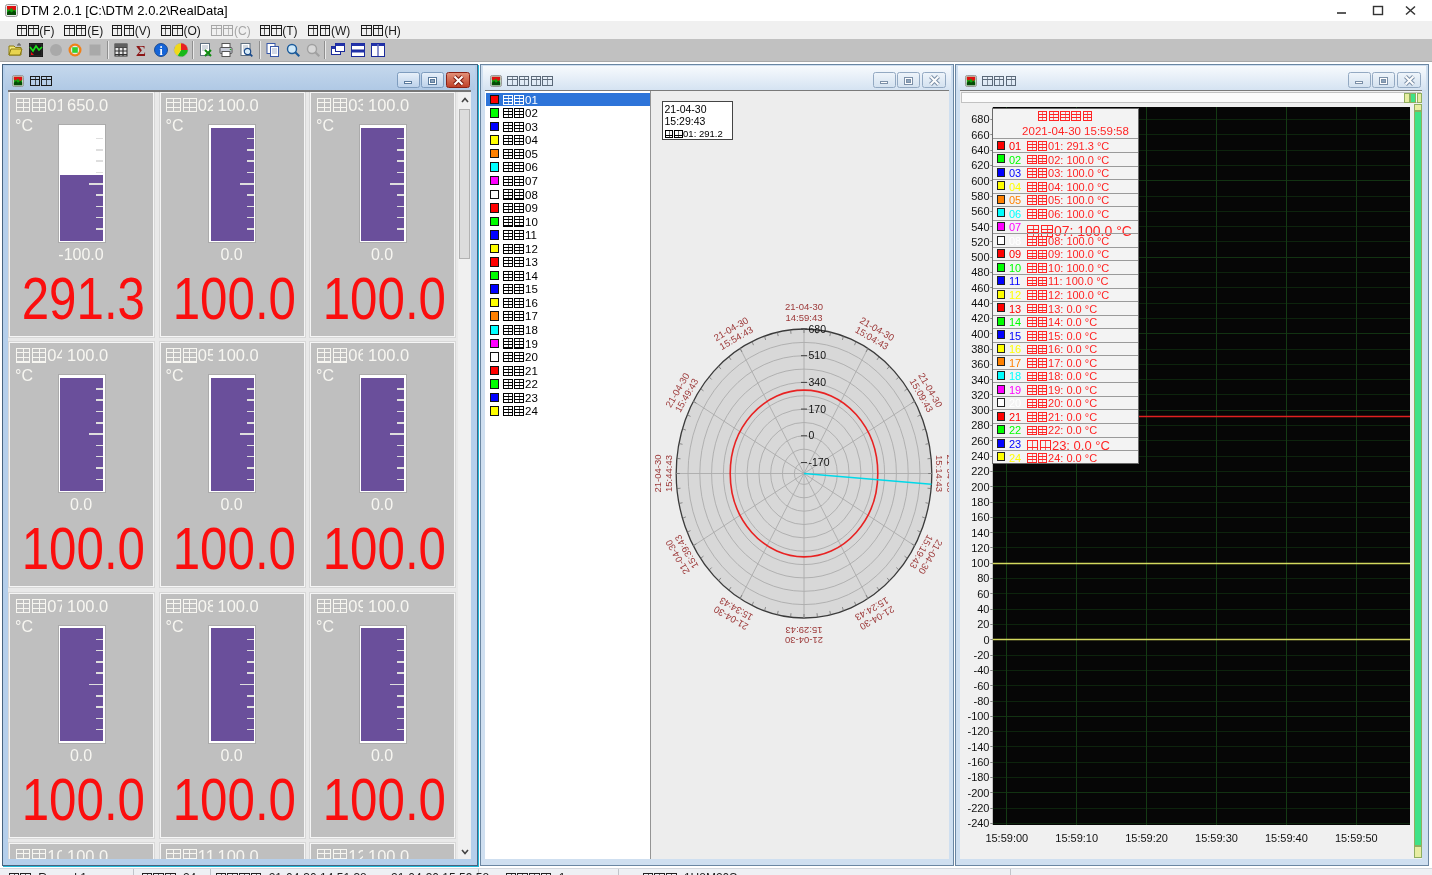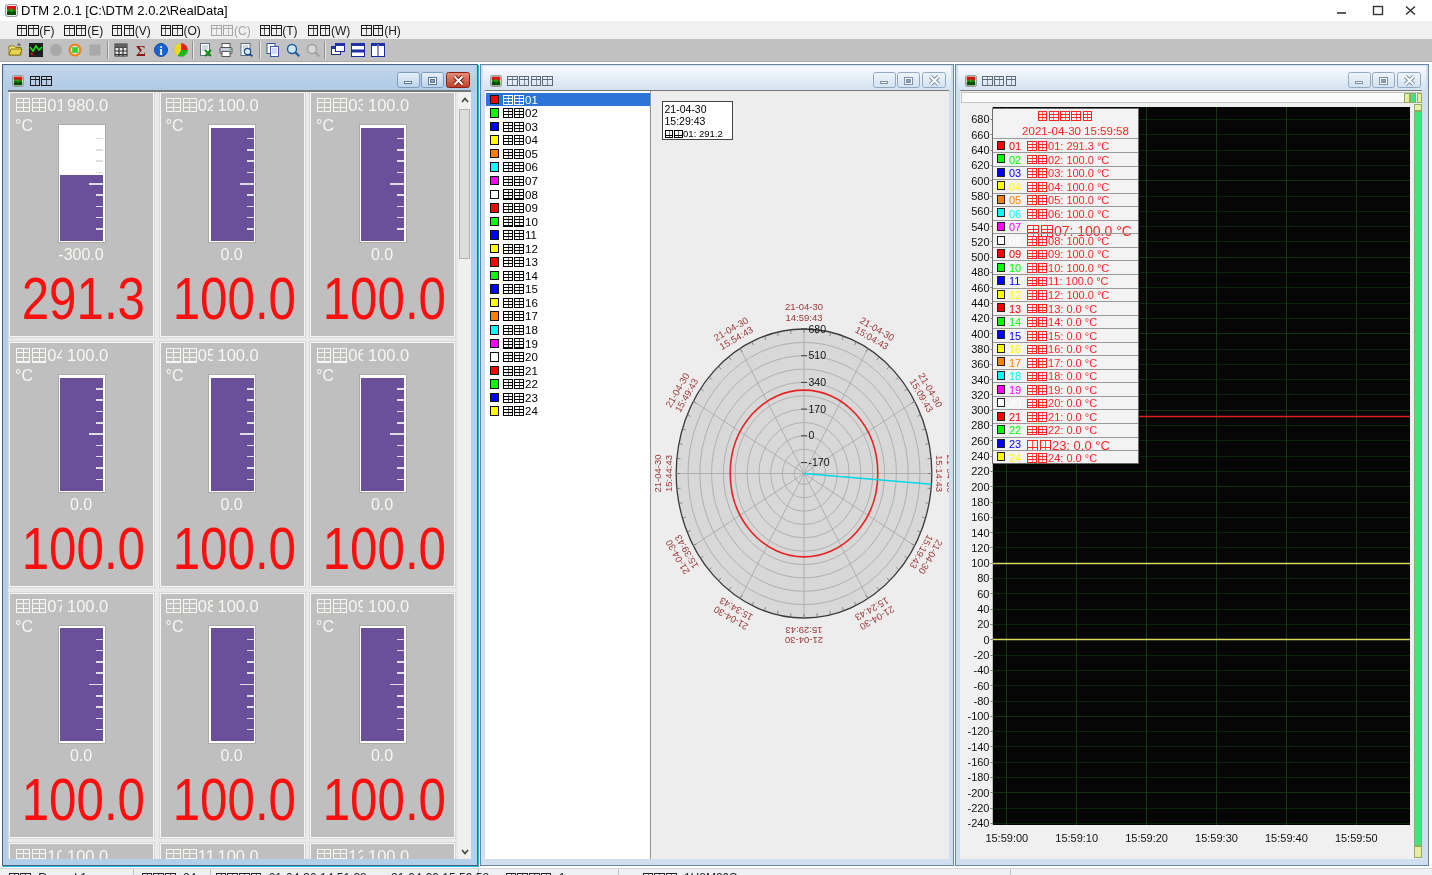--- a/index.html
+++ b/index.html
@@ -155,35 +155,35 @@
 </div>
 <div class="tbtn" style="left:442.5px;width:24px;background:linear-gradient(#e29078,#c04028);border:1px solid #8a2015">
 <svg class="a" style="left:5px;top:2px" width="13" height="11" viewBox="0 0 13 11">
         <path d="M2.5 1.5l8 8M10.5 1.5l-8 8" stroke="#7a1a10" stroke-width="4"></path>
         <path d="M2.5 1.5l8 8M10.5 1.5l-8 8" stroke="#fff" stroke-width="2"></path>
       </svg>
 </div>
 <div class="a" style="left:5px;top:25px;width:463px;height:769px;background:#e9e9e9;border-top:2px solid #777;overflow:hidden">
 <div class="a" style="left:1px;top:0px;width:145px;height:244.8px;background:#bfbfbf;border:1px solid #f6f6f6;box-shadow:0 0 0 1px #d8d8d8;color:#f7f6f1;overflow:hidden">
 <div class="a" style="left:5px;top:3px;width:47px;height:21px;overflow:hidden;white-space:nowrap;font-size:16.5px"><i class="c"></i><i class="c"></i>01</div>
-<div class="a" style="left:57px;top:3px;font-size:16.5px">980.0</div>
+<div class="a" style="left:57px;top:3px;font-size:16.5px">650.0</div>
 <div class="a" style="left:5px;top:24px;font-size:16px">°C</div>
 <div class="a" style="left:47.5px;top:31px;width:48px;height:119px;background:#fff;border:1px solid #ababab">
 <div class="a" style="left:1.5px;right:1.5px;bottom:1.5px;height:65.3px;background:#6a4f9b"></div>
 <div class="a" style="right:1.5px;top:12.8px;width:7px;height:1.5px;background:#dedede"></div>
 <div class="a" style="right:1.5px;top:24.1px;width:7px;height:1.5px;background:#dedede"></div>
 <div class="a" style="right:1.5px;top:35.4px;width:7px;height:1.5px;background:#dedede"></div>
 <div class="a" style="right:1.5px;top:46.7px;width:7px;height:1.5px;background:#dedede"></div>
 <div class="a" style="right:1.5px;top:58.0px;width:14px;height:1.5px;background:#dedede"></div>
 <div class="a" style="right:1.5px;top:69.3px;width:7px;height:1.5px;background:#dedede"></div>
 <div class="a" style="right:1.5px;top:80.6px;width:7px;height:1.5px;background:#dedede"></div>
 <div class="a" style="right:1.5px;top:91.9px;width:7px;height:1.5px;background:#dedede"></div>
 <div class="a" style="right:1.5px;top:103.2px;width:7px;height:1.5px;background:#dedede"></div>
 </div>
-<div class="a" style="left:35px;top:153px;width:72px;text-align:center;font-size:16px">-300.0</div>
+<div class="a" style="left:35px;top:153px;width:72px;text-align:center;font-size:16px">-100.0</div>
 <div class="a" style="left:0;top:177px;width:142px;text-align:center;font-size:59px;line-height:59px;color:#fb0e0e;transform:scaleX(.835)">291.3</div>
 </div>
 <div class="a" style="left:151.5px;top:0px;width:145px;height:244.8px;background:#bfbfbf;border:1px solid #f6f6f6;box-shadow:0 0 0 1px #d8d8d8;color:#f7f6f1;overflow:hidden">
 <div class="a" style="left:5px;top:3px;width:47px;height:21px;overflow:hidden;white-space:nowrap;font-size:16.5px"><i class="c"></i><i class="c"></i>02</div>
 <div class="a" style="left:57px;top:3px;font-size:16.5px">100.0</div>
 <div class="a" style="left:5px;top:24px;font-size:16px">°C</div>
 <div class="a" style="left:47.5px;top:31px;width:48px;height:119px;background:#fff;border:1px solid #ababab">
 <div class="a" style="left:1.5px;right:1.5px;bottom:1.5px;height:113.0px;background:#6a4f9b"></div>
 <div class="a" style="right:1.5px;top:12.8px;width:7px;height:1.5px;background:#dedede"></div>
 <div class="a" style="right:1.5px;top:24.1px;width:7px;height:1.5px;background:#dedede"></div>

